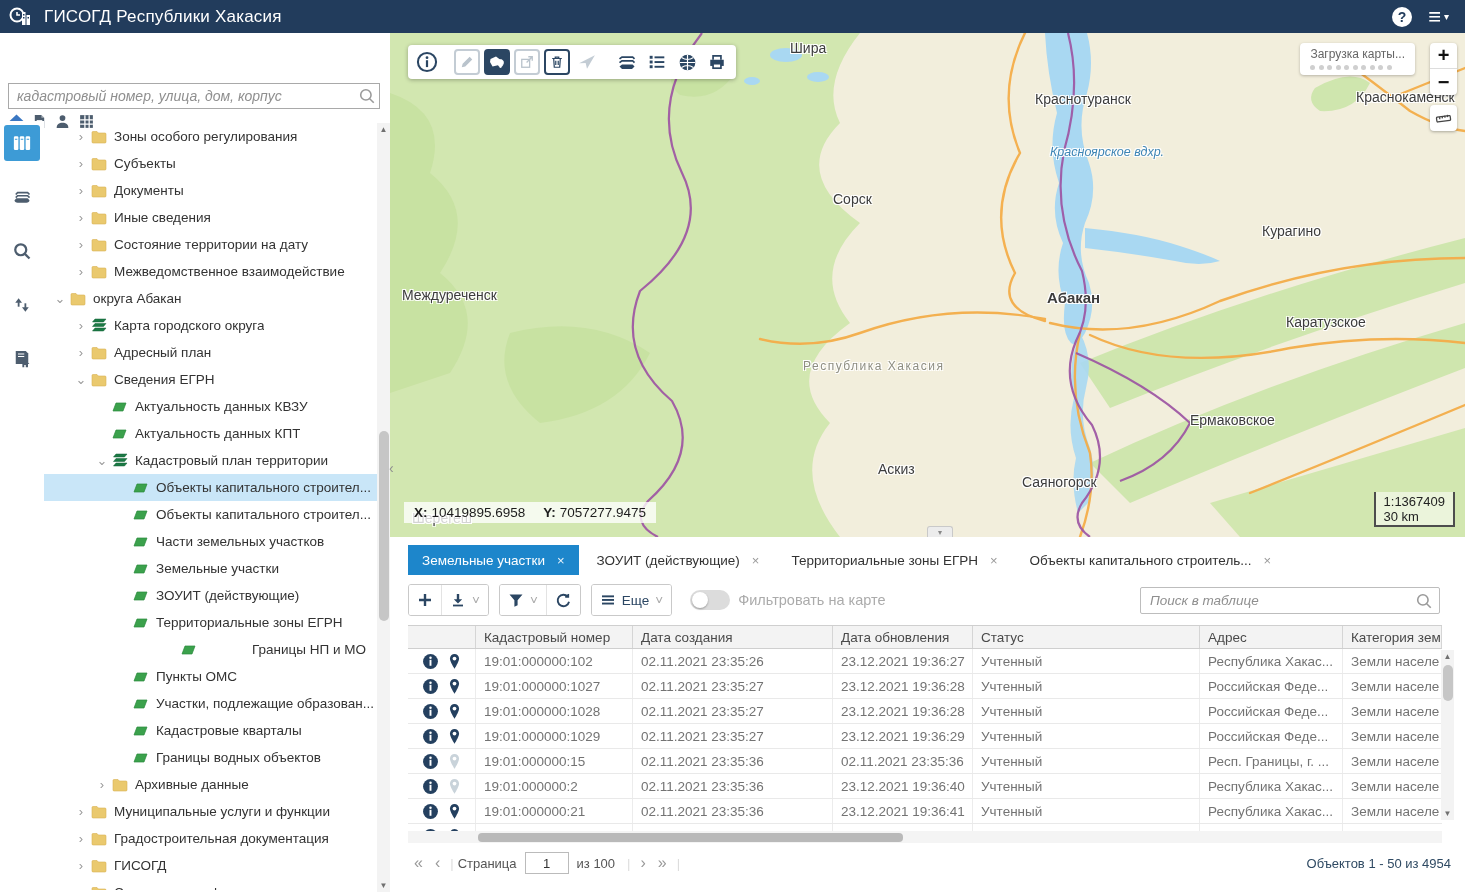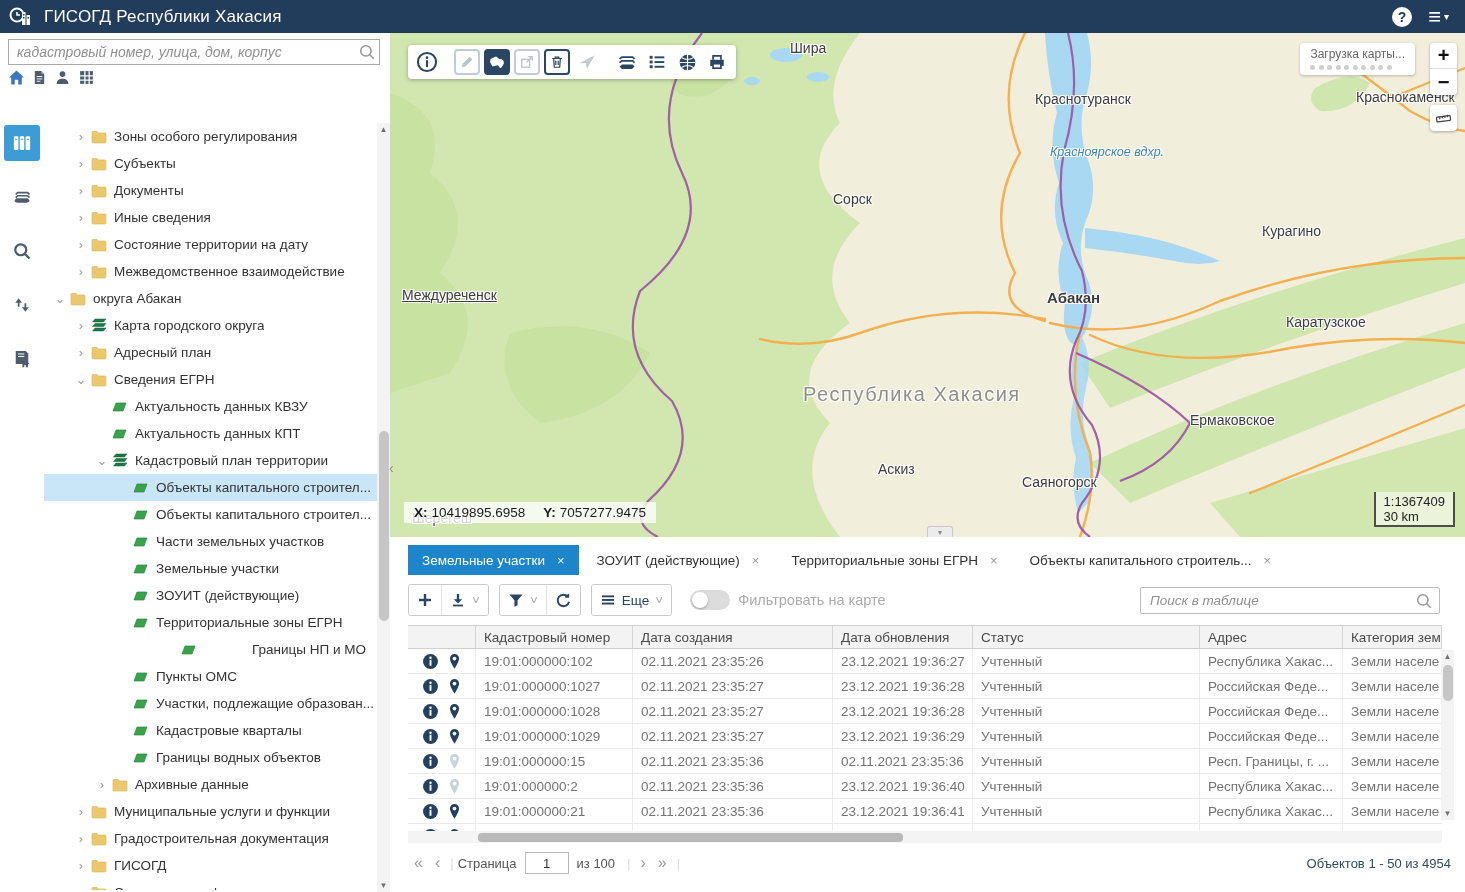--- a/index.html
+++ b/index.html
@@ -16,21 +16,21 @@
   #header-right { margin-left:auto; display:flex; align-items:center; gap:16px; padding-right:16px; }
   #help-btn { width:20px; height:20px; border-radius:50%; background:#fff; color:#223c5c;
               font-weight:bold; font-size:14px; display:flex; align-items:center; justify-content:center; cursor:pointer; }
   #menu-btn { display:flex; align-items:center; gap:3px; cursor:pointer; }
   #menu-btn .bars { font-size:22px; line-height:20px; }
   #menu-btn .caret { font-size:10px; }
 
   
   #left-panel { position:absolute; left:0; top:33px; width:390px; height:859px; background:#fff; z-index:10; }
   #addr-search-row { padding:6px 8px 2px 8px; }
-  #addr-search { position:relative; }
+  #addr-search { position:relative;margin-top:44px; }
   #addr-search input { width:372px; height:26px; border:1px solid #a9a9a9; font-size:14px; font-style:italic;
                        color:#555; padding:0 28px 0 8px; outline:none; }
   #addr-search input::placeholder { color:#8f8f8f; font-style:italic; }
   #addr-search .icon { position:absolute; right:6px; top:4px; color:#9a9a9a; }
   #quick-icons { display:flex; gap:7px; padding:2px 8px 4px 8px; align-items:center; }
   #quick-icons .icon { cursor:pointer; }
 
   #left-strip { position:absolute; left:0; top:88px; width:44px; bottom:0; background:#fff; }
   .strip-item { width:36px; height:36px; margin:4px 4px 18px 4px; display:flex; align-items:center;
                 justify-content:center; border-radius:3px; color:#4d5d6e; cursor:pointer; }
@@ -53,21 +53,21 @@
 
   #panel-collapse { position:absolute; left:389px; top:455px; width:12px; height:26px; z-index:40;
                     color:#8f8f8f; font-size:14px; display:flex; align-items:center; cursor:pointer; }
 
   
   #map { position:absolute; left:390px; top:33px; width:1075px; height:504px; overflow:hidden; background:#f2eedc; }
   #map svg.terrain { position:absolute; left:0; top:0; }
   .map-label { position:absolute; font-size:14px; color:#3c3c3c; white-space:nowrap;
                text-shadow:-1px -1px 0 #fff,1px -1px 0 #fff,-1px 1px 0 #fff,1px 1px 0 #fff; }
   .map-label.city-bold { font-size:15px; font-weight:bold; }
-  .map-label.region { font-size:20px; color:#8e8e82; letter-spacing:1.5px;margin-top:24px; }
+  .map-label.region { font-size:12px; color:#8e8e82; letter-spacing:1.5px; }
   .map-label.water-label { font-size:12.5px; font-style:italic; color:#3e85b5; }
 
   #map-toolbar { position:absolute; left:18px; top:12px; background:#fff; border-radius:4px;
                  box-shadow:0 1px 4px rgba(0,0,0,.3); padding:4px 6px; display:flex; gap:4px; align-items:center; z-index:30;}
   .mtb-btn { width:26px; height:26px; border-radius:4px; display:flex; align-items:center; justify-content:center;
              color:#2b4663; cursor:pointer; }
   .mtb-btn.boxed { border:2px solid #2b4663; }
   .mtb-btn.disabled { color:#b9c3cc; }
   .mtb-btn.disabled.boxed { border-color:#c3ccd4; }
   .mtb-sep { width:6px; }
@@ -681,21 +681,21 @@
     <div>30 km</div>
   </div>
 
   <div id="map-labels">
       <span class="map-label city" style="left: 400px; top: 7px;">Шира</span>
       <span class="map-label city" style="left: 645px; top: 58px;">Краснотуранск</span>
       <span class="map-label city" style="left: 966px; top: 56px;">Краснокаменск</span>
       <span class="map-label city" style="left: 443px; top: 158px;">Сорск</span>
       <span class="map-label water-label" style="left: 660px; top: 112px;">Красноярское вдхр.</span>
       <span class="map-label city" style="left: 872px; top: 190px;">Курагино</span>
-      <span class="map-label city" style="left: 12px; top: 254px; text-decoration: underline;">Междуреченск</span>
+      <span class="map-label city" style="left: 12px; top: 254px;">Междуреченск</span>
       <span class="map-label city-bold" style="left: 657px; top: 256px;">Абакан</span>
       <span class="map-label city" style="left: 896px; top: 281px;">Каратузское</span>
       <span class="map-label region" style="left: 413px; top: 326px;">Республика Хакасия</span>
       <span class="map-label city" style="left: 800px; top: 379px;">Ермаковское</span>
       <span class="map-label city" style="left: 488px; top: 428px;">Аскиз</span>
       <span class="map-label city" style="left: 632px; top: 441px;">Саяногорск</span>
       <span class="map-label city" style="left: 22px; top: 477px;">Шерегеш</span>
     </div>
   <div id="map-handle">▾</div>
 </div>

